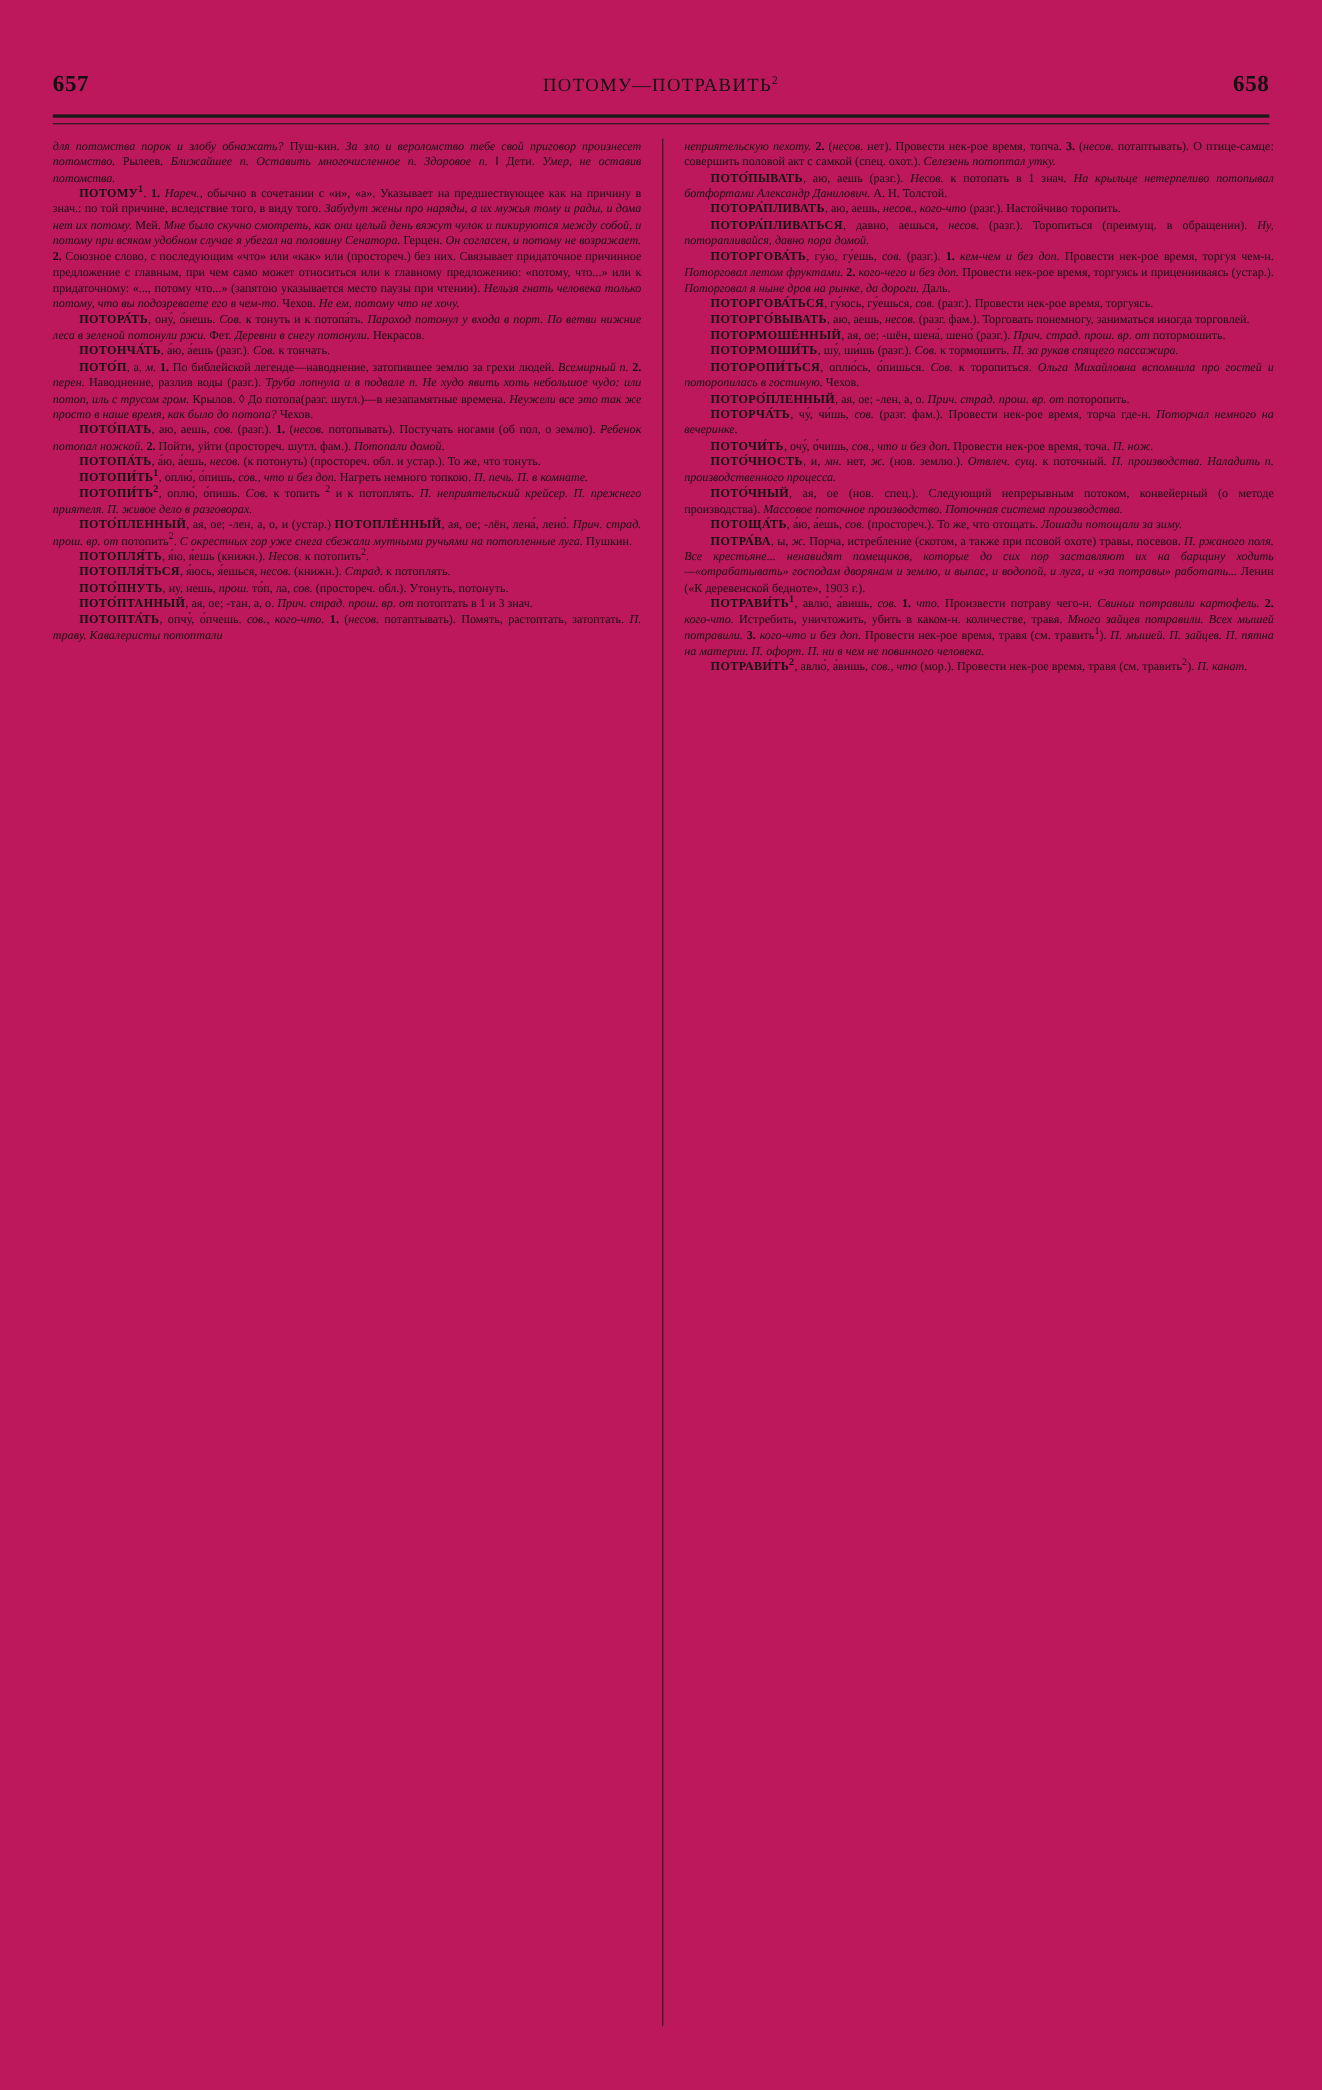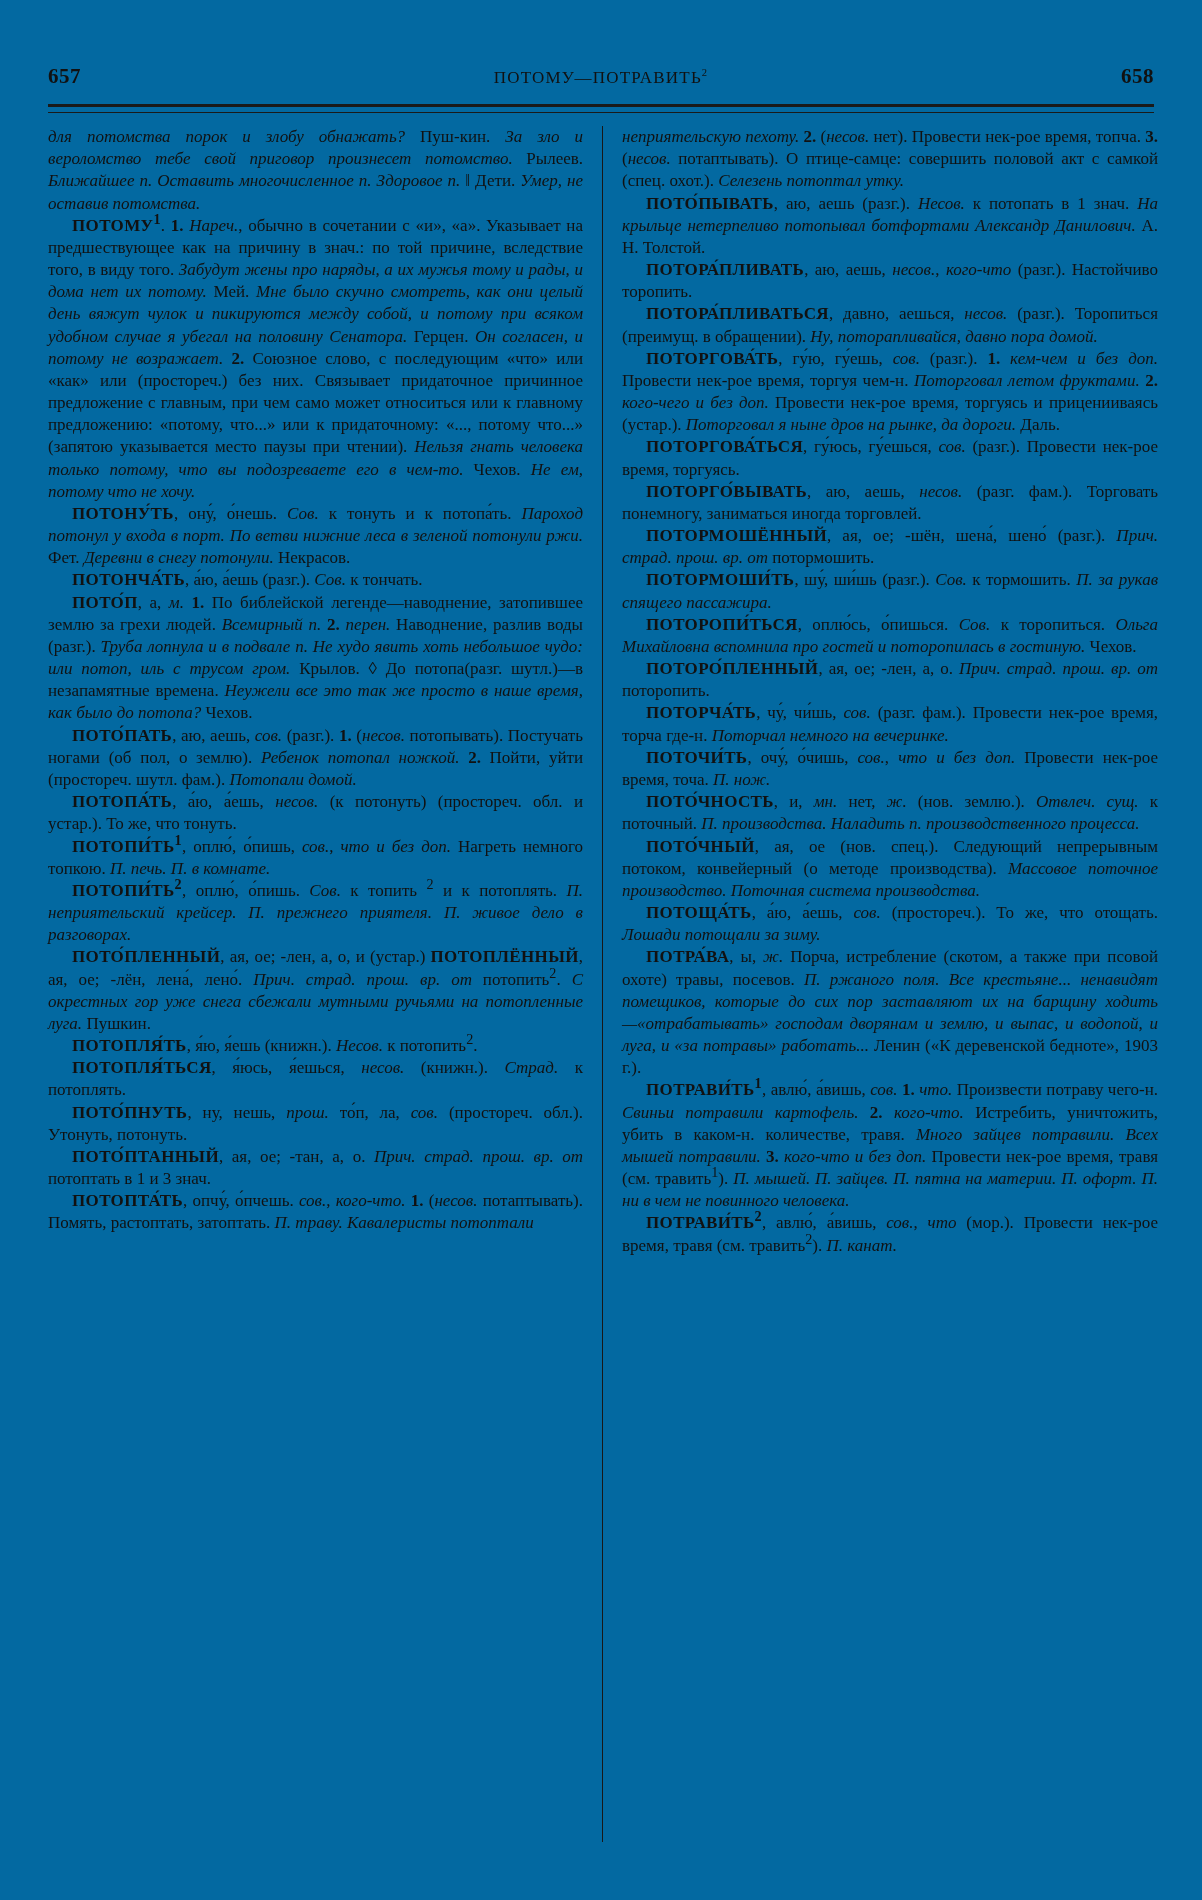--- a/index.html
+++ b/index.html
@@ -11,21 +11,21 @@
     width: 1202px;
     height: 1900px;
     font-family: "Liberation Serif", "DejaVu Serif", serif;
     color: #111111;
     position: relative;
     overflow: hidden;
   }
   .page {
     position: absolute;
     inset: 0;
-    background: #0369a1;
+    background: #be185d;
     padding: 0;
   }
   
   .runhead {
     position: absolute;
     left: 48px;
     right: 48px;
     top: 64px;
     height: 34px;
     display: flex;
@@ -63,21 +63,21 @@
     left: 48px;
     right: 44px;
     top: 126px;
     bottom: 58px;
     display: flex;
     gap: 0;
   }
   .col {
     width: 50%;
     box-sizing: border-box;
-    font-size: 17px;
+    font-size: 11px;
     line-height: 1.305;
     text-align: justify;
     hyphens: manual;
   }
   .col-left  { padding-right: 19px; border-right: 1.6px solid #181818; }
   .col-right { padding-left: 19px; }
 
   .entry { margin: 0; text-indent: 24px; }
   .cont  { margin: 0; text-indent: 0; }
 
@@ -101,21 +101,21 @@
     <span class="runtitle"><span>ПОТОМУ—ПОТРАВИТЬ</span><sup>2</sup></span>
     <span class="folio">658</span>
   </div>
 
   <div class="rule-top"></div>
 
   <div class="columns">
     <div class="col col-left" id="col-left">
         <p class="cont"><span class="it">для потомства порок и злобу обнажать?</span><span> Пуш-</span><span>кин. </span><span class="it">За зло и вероломство тебе свой приговор произнесет потомство.</span><span> Рылеев. </span><span class="it">Ближайшее п. Оставить многочисленное п. Здоровое п. </span><span>‖ </span><span>Дети. </span><span class="it">Умер, не оставив потомства.</span></p>
         <p class="entry"><span class="hw">ПОТОМУ</span><sup class="hw">1</sup><span>. </span><span class="num">1. </span><span class="it">Нареч.</span><span>, обычно в сочетании с «и», «а». Указывает на предшествующее как на причину в знач.: по той причине, вследствие того, в виду того. </span><span class="it">Забудут жены про наряды, а их мужья тому и рады, и дома нет их потому.</span><span> Мей. </span><span class="it">Мне было скучно смотреть, как они целый день вяжут чулок и пикируются между собой, и потому при всяком удобном случае я убегал на половину Сенатора.</span><span> Герцен. </span><span class="it">Он согласен, и потому не возражает.</span><span> </span><span class="num">2. </span><span>Союзное слово, с последующим «что» или «как» или (простореч.) без них. Связывает придаточное причинное предложение с главным, при чем само может относиться или к главному предложению: «потому, что...» или к придаточному: «..., потому что...» (запятою указывается место паузы при чтении). </span><span class="it">Нельзя гнать человека только потому, что вы подозреваете его в чем-то.</span><span> Чехов. </span><span class="it">Не ем, потому что не хочу.</span></p>
-        <p class="entry"><span class="hw">ПОТОНУ́ТЬ</span><span>, ону́, о́нешь. </span><span class="it">Сов.</span><span> к тонуть и к потопа́ть. </span><span class="it">Пароход потонул у входа в порт. По ветви нижние леса в зеленой потонули ржи.</span><span> Фет. </span><span class="it">Деревни в снегу потонули.</span><span> Некрасов.</span></p>
+        <p class="entry"><span class="hw">ПОТОРА́ТЬ</span><span>, ону́, о́нешь. </span><span class="it">Сов.</span><span> к тонуть и к потопа́ть. </span><span class="it">Пароход потонул у входа в порт. По ветви нижние леса в зеленой потонули ржи.</span><span> Фет. </span><span class="it">Деревни в снегу потонули.</span><span> Некрасов.</span></p>
         <p class="entry"><span class="hw">ПОТОНЧА́ТЬ</span><span>, а́ю, а́ешь (разг.). </span><span class="it">Сов.</span><span> к тончать.</span></p>
         <p class="entry"><span class="hw">ПОТО́П</span><span>, а, </span><span class="it">м.</span><span> </span><span class="num">1. </span><span>По библейской легенде—наводнение, затопившее землю за грехи людей. </span><span class="it">Всемирный п.</span><span> </span><span class="num">2. </span><span class="it">перен.</span><span> Наводнение, разлив воды (разг.). </span><span class="it">Труба лопнула и в подвале п. Не худо явить хоть небольшое чудо: или потоп, иль с трусом гром.</span><span> Крылов. </span><span class="dia">◊ </span><span class="bd">До потопа</span><span>(разг. шутл.)—в незапамятные времена. </span><span class="it">Неужели все это так же просто в наше время, как было до потопа?</span><span> Чехов.</span></p>
         <p class="entry"><span class="hw">ПОТО́ПАТЬ</span><span>, аю, аешь, </span><span class="it">сов.</span><span> (разг.). </span><span class="num">1. </span><span>(</span><span class="it">несов.</span><span> потопывать). Постучать ногами (об пол, о землю). </span><span class="it">Ребенок потопал ножкой.</span><span> </span><span class="num">2. </span><span>Пойти, уйти (простореч. шутл. фам.). </span><span class="it">Потопали домой.</span></p>
         <p class="entry"><span class="hw">ПОТОПА́ТЬ</span><span>, а́ю, а́ешь, </span><span class="it">несов.</span><span> (к потонуть) (простореч. обл. и устар.). То же, что тонуть.</span></p>
         <p class="entry"><span class="hw">ПОТОПИ́ТЬ</span><sup class="hw">1</sup><span>, оплю́, о́пишь, </span><span class="it">сов.</span><span>, </span><span class="it">что и без доп.</span><span> Нагреть немного топкою. </span><span class="it">П. печь. П. в комнате.</span></p>
         <p class="entry"><span class="hw">ПОТОПИ́ТЬ</span><sup class="hw">2</sup><span>, оплю́, о́пишь. </span><span class="it">Сов.</span><span> к топить </span><sup>2</sup><span> и к потоплять. </span><span class="it">П. неприятельский крейсер. П. прежнего приятеля. П. живое дело в разговорах.</span></p>
         <p class="entry"><span class="hw">ПОТО́ПЛЕННЫЙ</span><span>, ая, ое; -лен, а, о, и (устар.) </span><span class="hw">ПОТОПЛЁННЫЙ</span><span>, ая, ое; -лён, лена́, лено́. </span><span class="it">Прич. страд. прош. вр. от</span><span> потопить</span><sup>2</sup><span>. </span><span class="it">С окрестных гор уже снега сбежали мутными ручьями на потопленные луга.</span><span> Пушкин.</span></p>
         <p class="entry"><span class="hw">ПОТОПЛЯ́ТЬ</span><span>, я́ю, я́ешь (книжн.). </span><span class="it">Несов.</span><span> к потопить</span><sup>2</sup><span>.</span></p>
         <p class="entry"><span class="hw">ПОТОПЛЯ́ТЬСЯ</span><span>, я́юсь, я́ешься, </span><span class="it">несов.</span><span> (книжн.). </span><span class="it">Страд.</span><span> к потоплять.</span></p>
         <p class="entry"><span class="hw">ПОТО́ПНУТЬ</span><span>, ну, нешь, </span><span class="it">прош.</span><span> то́п, ла, </span><span class="it">сов.</span><span> (простореч. обл.). Утонуть, потонуть.</span></p>

